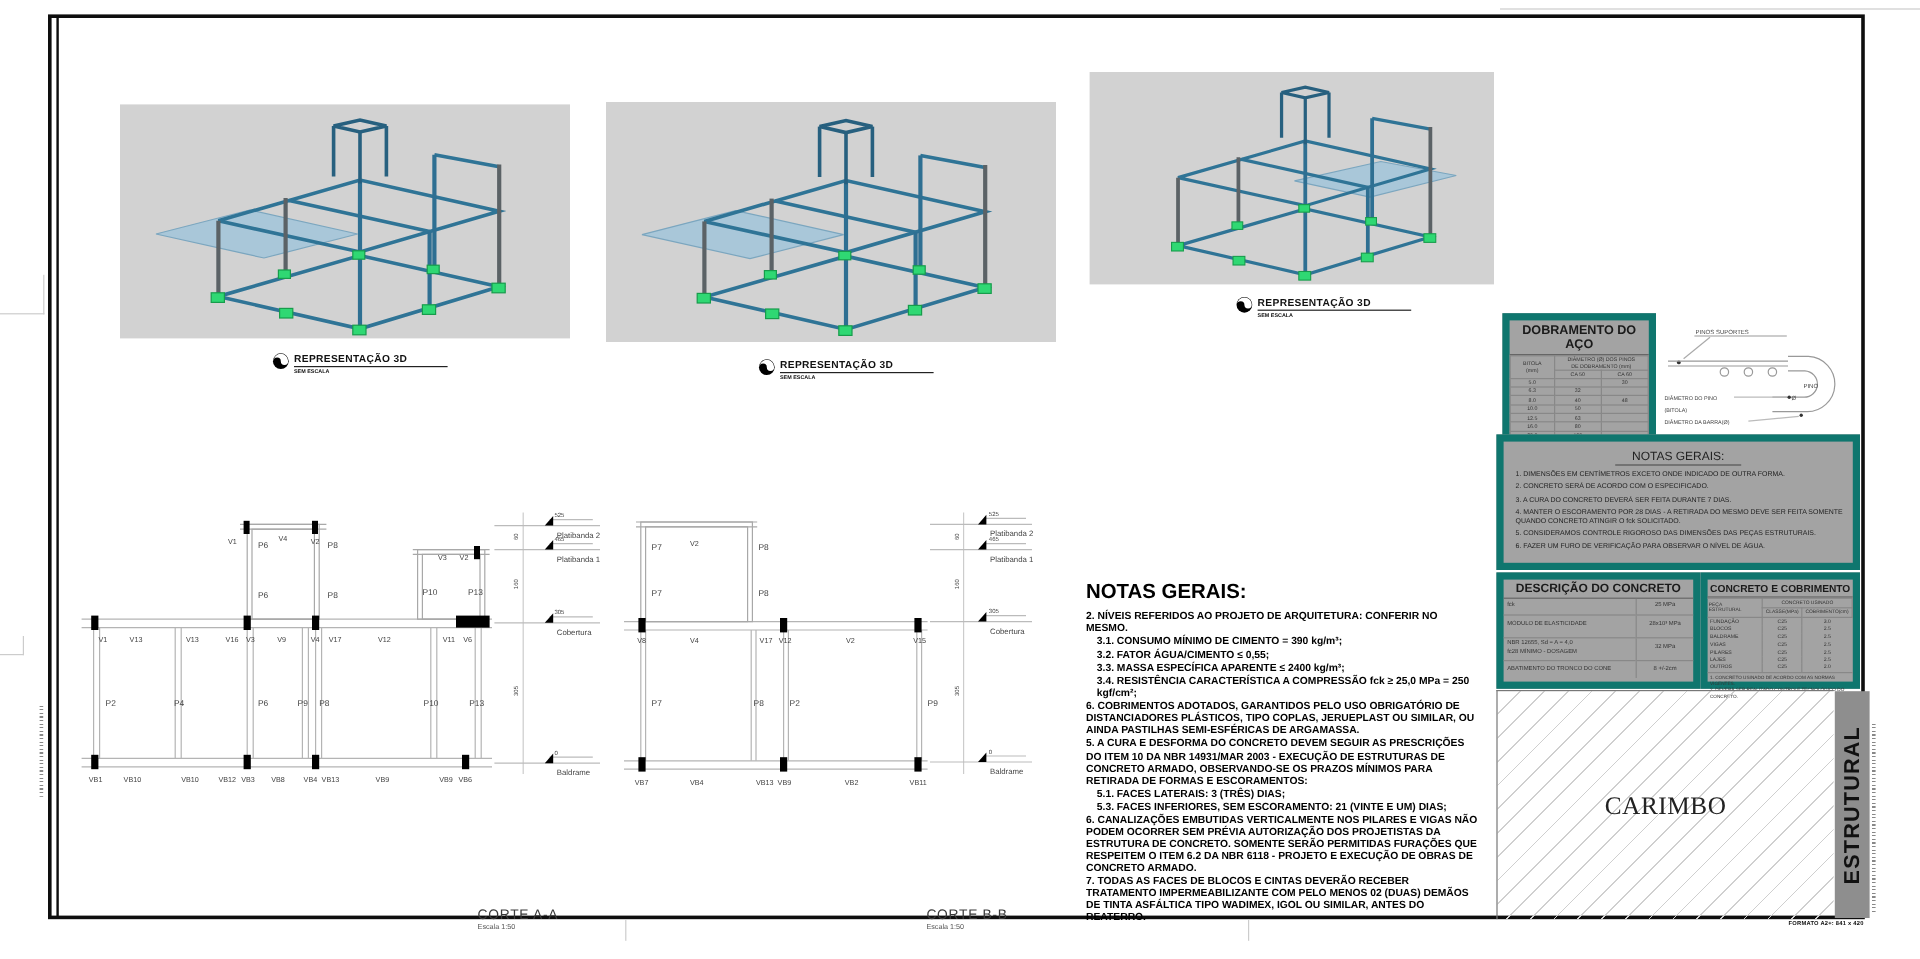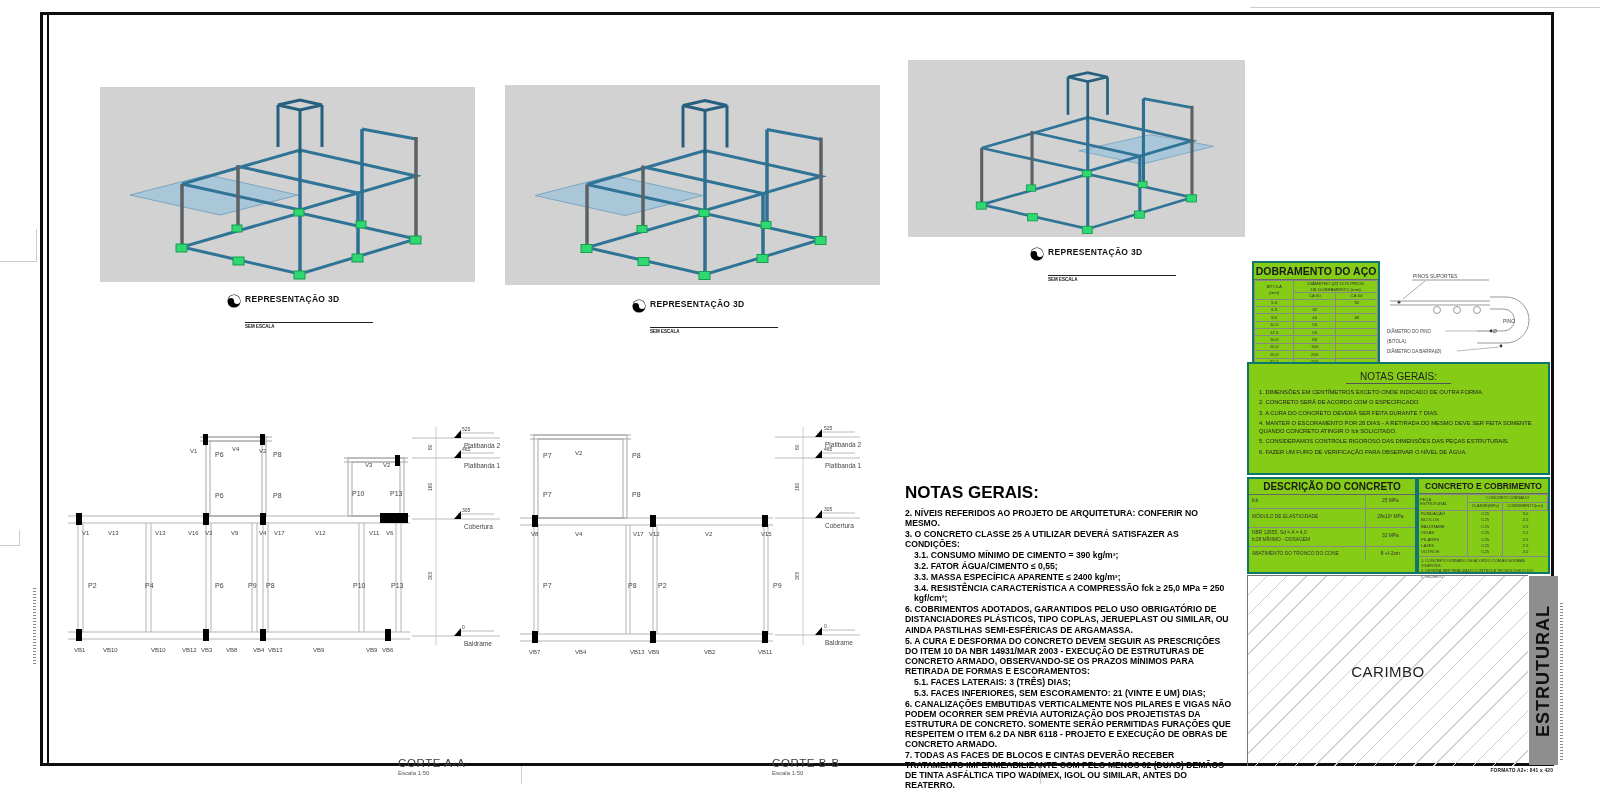--- a/index.html
+++ b/index.html
@@ -4,26 +4,26 @@
 <style>
   html,body{margin:0;padding:0;background:#fff;}
   body{width:1600px;height:799px;position:relative;overflow:hidden;
        font-family:"Liberation Sans",sans-serif;color:#222;}
   .abs{position:absolute;}
   .panel3d{background:#d2d2d2;}
   svg text{font-family:"Liberation Sans",sans-serif;fill:#444;}
   .cap3d{display:flex;align-items:flex-start;}
   .cap3d .txt{margin-left:4px;}
   .cap3d .t{font-size:8.5px;font-weight:bold;letter-spacing:.3px;color:#111;
-            border-bottom:1px solid #222;padding-bottom:18px;padding-right:34px;}
+            border-bottom:1px solid #222;padding-bottom:1px;padding-right:34px;}
   .cap3d .s{font-size:4.5px;font-weight:bold;color:#111;margin-top:1px;}
   .corte-cap{margin-top:41px;}
   .corte-cap .t{font-size:11.5px;color:#3a3a3a;letter-spacing:.6px;}
   .corte-cap .s{font-size:6px;color:#555;margin-top:1px;}
-  .boxed{border:2px solid #0f766e;background:#84cc16;box-sizing:border-box;}
+  .boxed{border:6px solid #0f766e;background:#a3a3a3;box-sizing:border-box;}
   .tbl-title{text-align:center;font-weight:600;color:#1a1a1a;border-bottom:1px solid #666;}
   table{border-collapse:collapse;width:100%;}
   .pre{white-space:pre-line;}
   .dob td,.dob th{border:1px solid #888;font-size:4.4px;text-align:center;padding:0 1px;line-height:1.25;color:#333;font-weight:normal;}
   .dob td{height:6.4px;}
   .desc td{font-size:4.9px;color:#333;padding:2px 3px;border-top:1px solid #888;vertical-align:middle;line-height:1.25;}
   .desc td.v{border-left:1px solid #888;text-align:center;width:30%;}
   .cob th{font-size:4.1px;font-weight:normal;color:#333;border:1px solid #888;padding:1px;line-height:1.2;}
   .cob td{font-size:4.3px;color:#333;padding:0 2px;line-height:1.5;text-align:center;border-left:1px solid #888;}
   .cob td.p{text-align:left;border-left:none;}
@@ -414,21 +414,20 @@
 </svg>
 </div>
 <div class="abs corte-cap" style="left:772px;top:716px;width:160px;">
   <div class="t">CORTE B-B</div>
   <div class="s">Escala 1:50</div>
 </div>
 
 <div class="abs" style="left:905px;top:483px;width:330px;">
   <div style="font-size:17px;font-weight:bold;color:#000;margin-bottom:5px;">NOTAS GERAIS:</div>
   <div class="nc-line">2.  NÍVEIS REFERIDOS AO PROJETO DE ARQUITETURA: CONFERIR NO MESMO.</div>
-  <div class="nc-line">3.  O CONCRETO CLASSE 25 A UTILIZAR DEVERÁ SATISFAZER AS CONDIÇÕES:</div>
   <div class="nc-line nc-ind">3.1. CONSUMO MÍNIMO DE CIMENTO = 390 kg/m³;</div>
   <div class="nc-line nc-ind">3.2. FATOR ÁGUA/CIMENTO ≤ 0,55;</div>
   <div class="nc-line nc-ind">3.3. MASSA ESPECÍFICA APARENTE ≤ 2400 kg/m³;</div>
   <div class="nc-line nc-ind">3.4. RESISTÊNCIA CARACTERÍSTICA A COMPRESSÃO fck ≥ 25,0 MPa = 250 kgf/cm²;</div>
   <div class="nc-line">6.  COBRIMENTOS ADOTADOS, GARANTIDOS PELO USO OBRIGATÓRIO DE DISTANCIADORES PLÁSTICOS, TIPO COPLAS, JERUEPLAST OU SIMILAR,    OU AINDA PASTILHAS SEMI-ESFÉRICAS DE ARGAMASSA.</div>
   <div class="nc-line">5.  A CURA E DESFORMA DO CONCRETO DEVEM SEGUIR AS PRESCRIÇÕES DO ITEM 10 DA NBR 14931/MAR 2003 - EXECUÇÃO DE ESTRUTURAS DE CONCRETO ARMADO, OBSERVANDO-SE OS PRAZOS MÍNIMOS PARA RETIRADA DE FORMAS E ESCORAMENTOS:</div>
   <div class="nc-line nc-ind">5.1. FACES LATERAIS: 3 (TRÊS) DIAS;</div>
   <div class="nc-line nc-ind">5.3. FACES INFERIORES, SEM ESCORAMENTO: 21 (VINTE E UM) DIAS;</div>
   <div class="nc-line">6.  CANALIZAÇÕES EMBUTIDAS VERTICALMENTE NOS PILARES E VIGAS NÃO PODEM OCORRER SEM PRÉVIA AUTORIZAÇÃO DOS PROJETISTAS DA ESTRUTURA DE CONCRETO. SOMENTE SERÃO PERMITIDAS FURAÇÕES QUE RESPEITEM O ITEM 6.2 DA NBR 6118 - PROJETO E EXECUÇÃO DE OBRAS DE CONCRETO ARMADO.</div>
   <div class="nc-line">7.  TODAS AS FACES DE BLOCOS E CINTAS DEVERÃO RECEBER TRATAMENTO IMPERMEABILIZANTE COM PELO MENOS 02 (DUAS) DEMÃOS DE TINTA ASFÁLTICA TIPO WADIMEX, IGOL OU SIMILAR, ANTES DO REATERRO.</div>
@@ -612,19 +611,19 @@
         </tr>
   </tbody>
     </table>
   <div style="border-top:1px solid #888;font-size:3.9px;color:#333;padding:1px 2px;line-height:1.35;">
     <div>1. CONCRETO USINADO DE ACORDO COM AS NORMAS VIGENTES.</div>
     <div>2. DEVERÁ SER REALIZADO CONTROLE TECNOLÓGICO DO CONCRETO.</div>
   </div>
 </div>
 
 <div class="abs hatch" style="left:1247px;top:575px;width:280px;height:190px;border-top:1px solid #777;border-left:1px solid #777;display:flex;align-items:center;justify-content:center;">
-  <span style="font-size:15px;letter-spacing:.5px;color:#222;">CARIMBO</span>
+  <span style="font-size:21px;letter-spacing:.5px;color:#222;font-family:Liberation Serif, serif;">CARIMBO</span>
 </div>
 <div class="abs vband" style="left:1529px;top:576px;width:29px;height:189px;">
   <span>ESTRUTURAL</span>
 </div>
 
 <div class="abs" style="left:1395px;top:768px;width:158px;text-align:right;font-size:4.8px;font-weight:bold;color:#111;letter-spacing:.2px;">FORMATO A2+: 841 x 420</div>
 
 </body></html>

